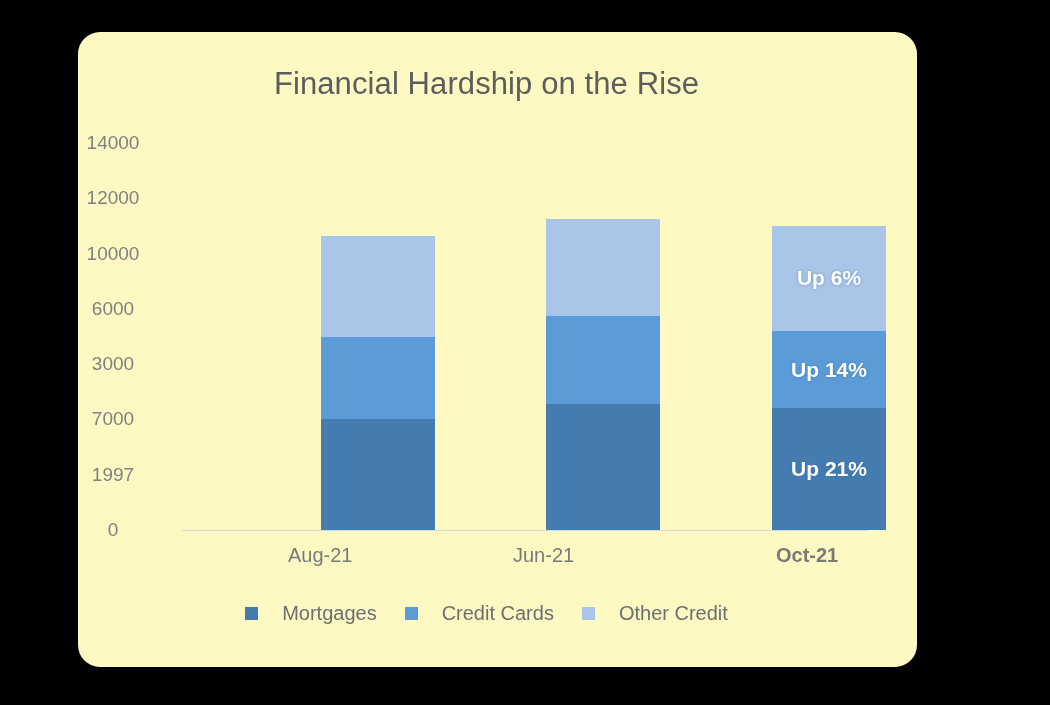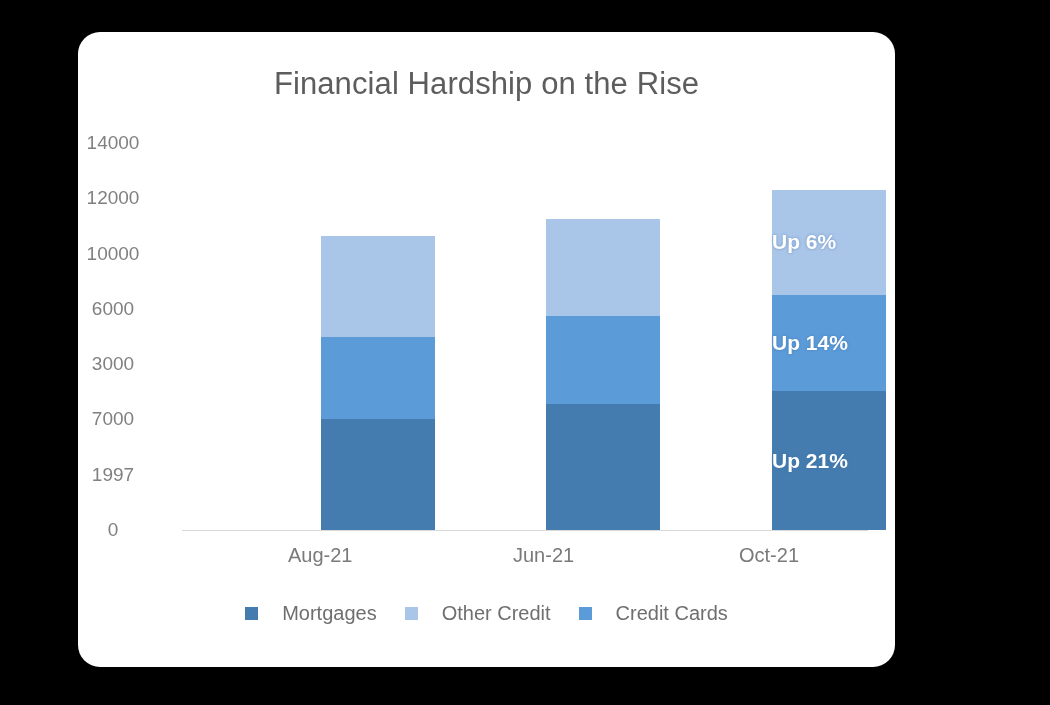--- a/index.html
+++ b/index.html
@@ -92,20 +92,21 @@
   .seg-mortgages   { background: #447cb0; }
   .seg-creditcards { background: #5b9bd8; }
   .seg-othercredit { background: #a9c5e8; }
 
   .seg-label {
     position: absolute;
     left: 0;
     right: 0;
     top: 50%;
     transform: translateY(-50%);
+    text-align: center;
     color: #ffffff;
     font-size: 21px;
     font-weight: bold;
     font-family: "Liberation Sans", sans-serif;
     white-space: nowrap;
     text-shadow: 0 0 3px rgba(60,110,160,0.55);
   }
 
   .x-tick-label {
     position: absolute;
@@ -143,21 +144,21 @@
     font-size: 20px;
     color: #6f6f6f;
     font-family: "Liberation Sans", sans-serif;
     white-space: nowrap;
   }
 </style>
 </head>
 <body>
 
 <div id="stage" style="background: rgb(0, 0, 0);">
-  <div id="chart-card" style="background: #ffffff;">
+  <div id="chart-card" style="background: #fef9c3; padding-left: 22px;">
 
     <div id="chart-title" style="color: rgb(93, 93, 93);">Financial Hardship on the Rise</div>
 
     <div id="plot-area">
       <div id="y-axis-ticks">
           <div class="y-tick-label" style="top: 111px; color: rgb(128, 128, 128);">14000</div>
           <div class="y-tick-label" style="top: 166.286px; color: rgb(128, 128, 128);">12000</div>
           <div class="y-tick-label" style="top: 221.571px; color: rgb(128, 128, 128);">10000</div>
           <div class="y-tick-label" style="top: 276.857px; color: rgb(128, 128, 128);">6000</div>
           <div class="y-tick-label" style="top: 332.143px; color: rgb(128, 128, 128);">3000</div>
@@ -171,47 +172,47 @@
             <div class="bar-seg seg-mortgages" style="height: 110.571px; background: rgb(68, 124, 176);"></div>
             <div class="bar-seg seg-creditcards" style="height: 82.9286px; background: rgb(91, 155, 216);"></div>
             <div class="bar-seg seg-othercredit" style="height: 100.896px; background: rgb(169, 197, 232);"></div>
           </div>
           <div class="bar-group" style="left: 468px;">
             <div class="bar-seg seg-mortgages" style="height: 125.775px; background: rgb(68, 124, 176);"></div>
             <div class="bar-seg seg-creditcards" style="height: 88.4571px; background: rgb(91, 155, 216);"></div>
             <div class="bar-seg seg-othercredit" style="height: 96.75px; background: rgb(169, 197, 232);"></div>
           </div>
           <div class="bar-group" style="left: 694px;">
-            <div class="bar-seg seg-mortgages" style="height: 139px; background: rgb(68, 124, 176);">
+            <div class="bar-seg seg-mortgages" style="height: 122px; background: rgb(68, 124, 176);">
               <span class="seg-label" style="color: rgb(255, 255, 255);">Up 21%</span>
             </div>
-            <div class="bar-seg seg-creditcards" style="height: 96px; background: rgb(91, 155, 216);">
+            <div class="bar-seg seg-creditcards" style="height: 77px; background: rgb(91, 155, 216);">
               <span class="seg-label" style="color: rgb(255, 255, 255);">Up 14%</span>
             </div>
             <div class="bar-seg seg-othercredit" style="height: 105.043px; background: rgb(169, 197, 232);">
               <span class="seg-label" style="color: rgb(255, 255, 255);">Up 6%</span>
             </div>
           </div>
         </div>
       <div id="x-axis-ticks">
           <div class="x-tick-label" style="left: 210px;">Aug-21</div>
           <div class="x-tick-label" style="left: 435px;">Jun-21</div>
-          <div class="x-tick-label" style="left: 661px;">Oct-21</div>
+          <div class="x-tick-label" style="left: 698px; font-weight: bold;">Oct-21</div>
         </div>
     </div>
 
     <div id="legend">
         <div class="legend-item">
           <span class="legend-swatch" style="background: rgb(68, 124, 176);"></span>
           <span class="legend-text">Mortgages</span>
         </div>
         <div class="legend-item">
+          <span class="legend-swatch" style="background: rgb(91, 155, 216);"></span>
+          <span class="legend-text">Credit Cards</span>
+        </div>
+        <div class="legend-item">
           <span class="legend-swatch" style="background: rgb(169, 197, 232);"></span>
           <span class="legend-text">Other Credit</span>
         </div>
-        <div class="legend-item">
-          <span class="legend-swatch" style="background: rgb(91, 155, 216);"></span>
-          <span class="legend-text">Credit Cards</span>
-        </div>
       </div>
 
   </div>
 </div>
 
 </body></html>

